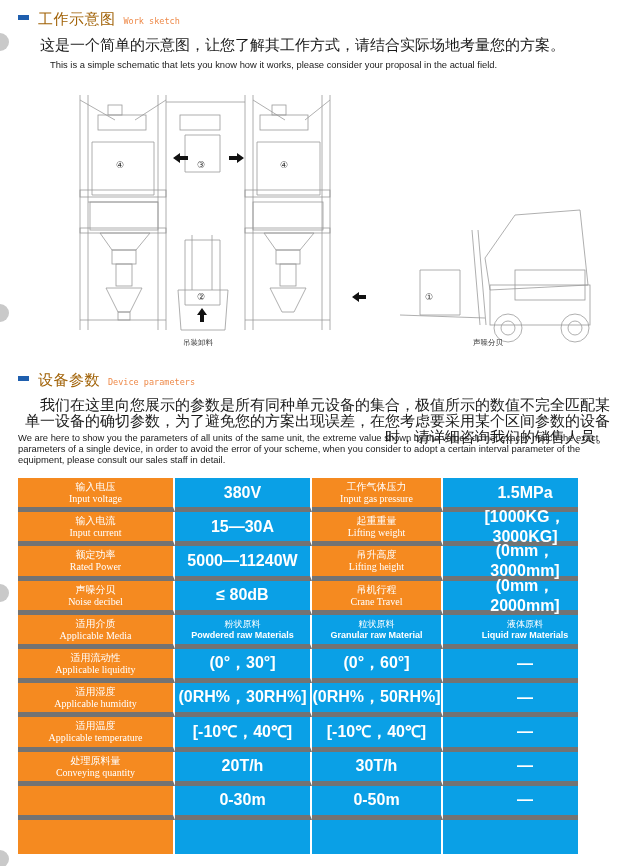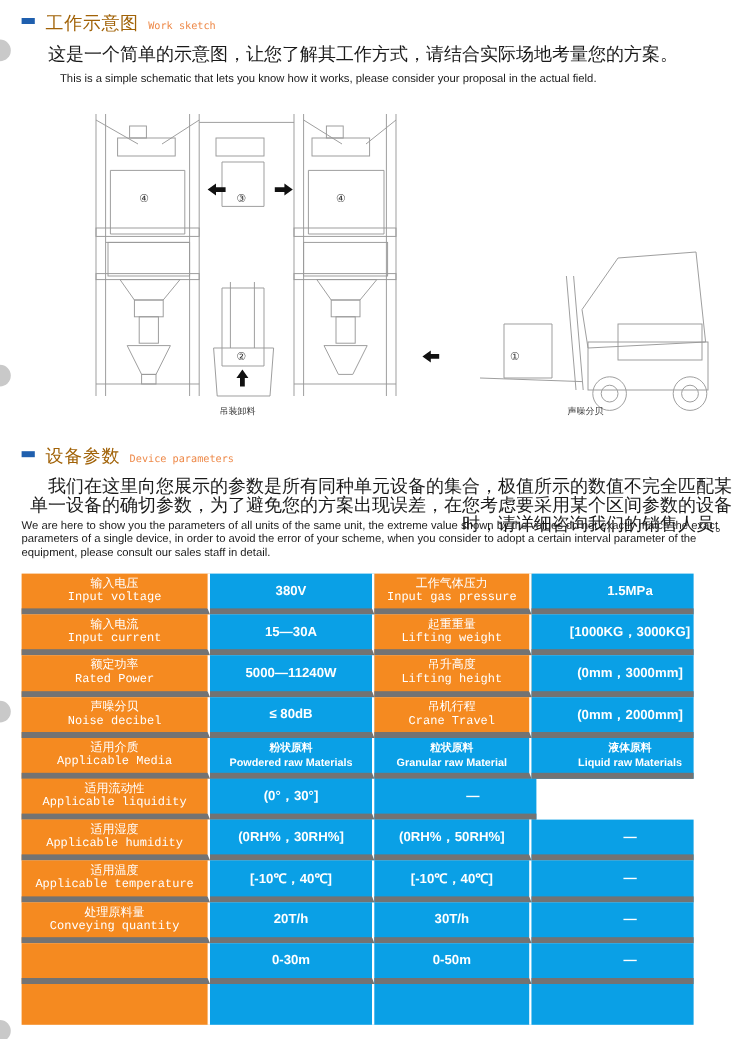--- a/index.html
+++ b/index.html
@@ -23,23 +23,23 @@
 
   
   .ptable { position: absolute; left: 18px; top: 478px; width: 584px; }
   .prow { display: flex; height: 34.2px; margin-bottom: 0; }
   .cell { display: flex; flex-direction: column; align-items: center; justify-content: center; text-align: center; border-right: 2px solid #fff; border-bottom: 5px solid #737373; }
   .cell:last-child { border-right: none; }
   .c-or { background: #f58a20; color: #fff; }
   .c-bl { background: #0aa0e6; color: #fff; }
   .w1 { width: 157px; } .w2 { width: 137px; } .w3 { width: 131px; } .w4 { width: 135px; padding-left: 29px; }
   .lab-cn { font-size: 10px; line-height: 12px; }
-  .lab-en { font-family: Liberation Mono, monospace; font-size: 10px; line-height: 11px; }
-  .val { font-family: "Liberation Sans", sans-serif; font-weight: bold; font-size: 11px; }
-  .val-cn { font-size: 9px; font-weight: bold; line-height: 11px; }
+  .lab-en { font-family: Liberation Serif, serif; font-size: 10px; line-height: 11px; }
+  .val { font-family: "Liberation Sans", sans-serif; font-weight: bold; font-size: 16px; }
+  .val-cn { font-size: 9px; font-weight: normal; line-height: 11px; }
   .val-en { font-family: "Liberation Sans", sans-serif; font-weight: bold; font-size: 9px; line-height: 10px; }
   .prow:last-child .cell { border-bottom: none; }
 </style>
 </head>
 <body>
 
 <div class="edge-dot" style="top:33px"></div>
 <div class="edge-dot" style="top:304px"></div>
 <div class="edge-dot" style="top:584px"></div>
 <div class="edge-dot" style="top:850px"></div>
@@ -235,20 +235,23 @@
   </div>
 
   <div class="prow">
     <div class="cell c-or w1">
         <span class="lab-cn">适用流动性</span>
         <span class="lab-en">Applicable liquidity</span>
       </div>
     <div class="cell c-bl w2">
         <span class="val">(0°，30°]</span>
       </div>
+    <div class="cell c-bl w3">
+        <span class="val">(0°，60°]</span>
+      </div>
     <div class="cell c-bl w4">
         <span class="val">—</span>
       </div>
   </div>
   <div class="prow">
     <div class="cell c-or w1">
         <span class="lab-cn">适用湿度</span>
         <span class="lab-en">Applicable humidity</span>
       </div>
     <div class="cell c-bl w2">

